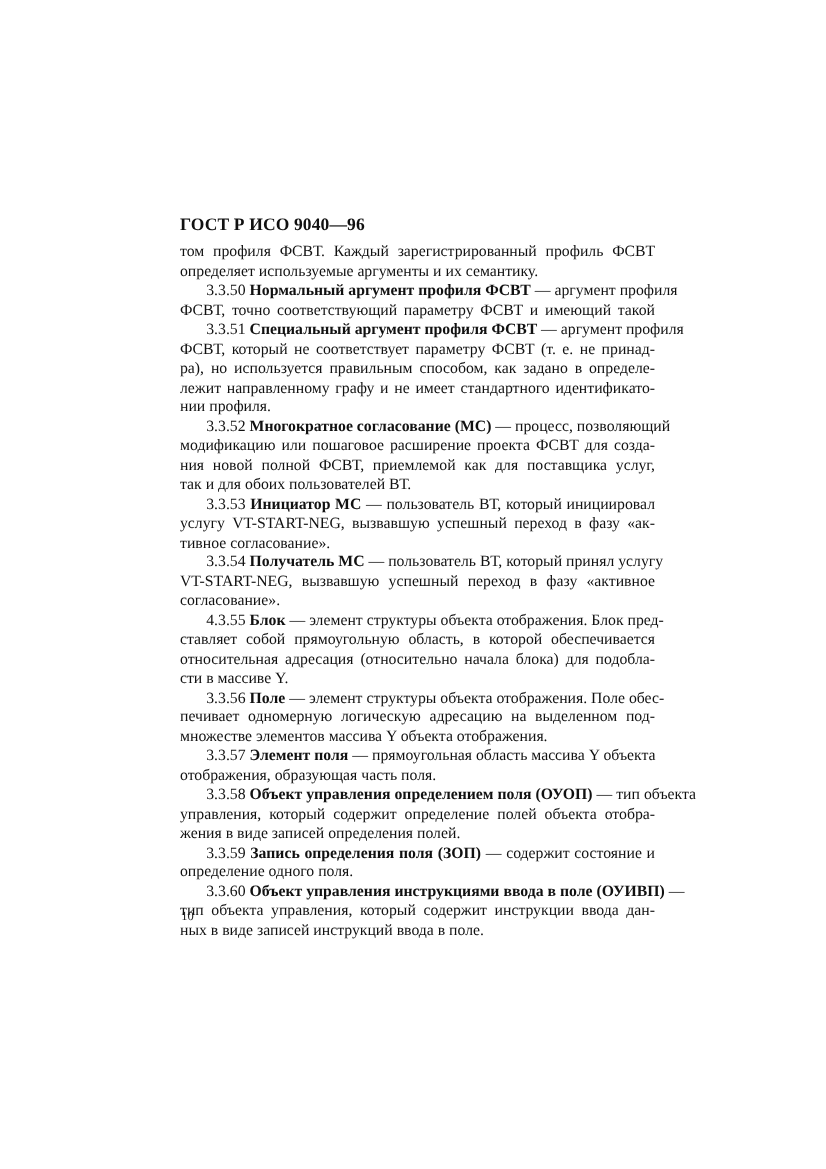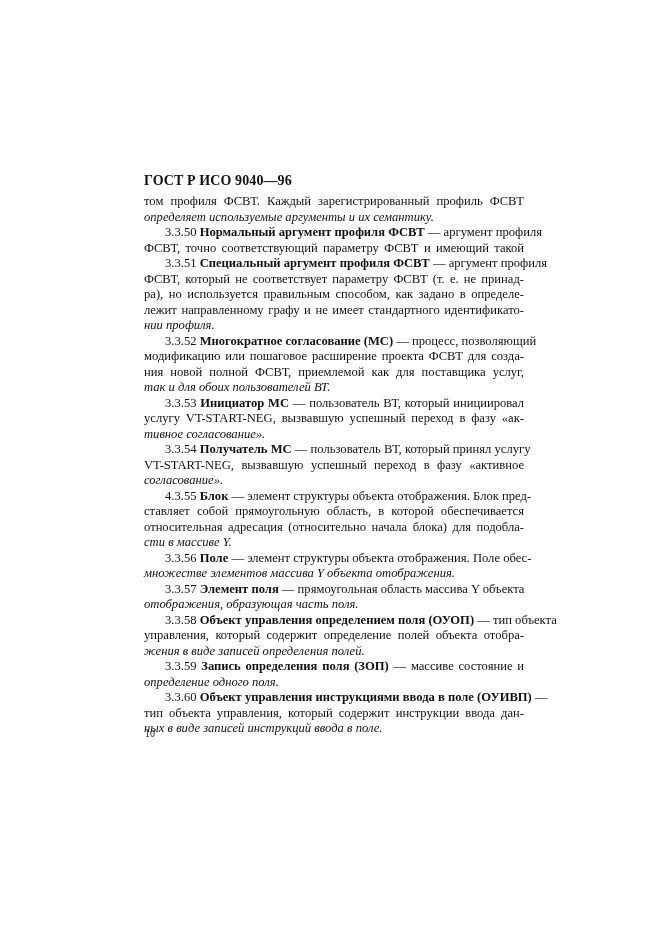--- a/index.html
+++ b/index.html
@@ -2,21 +2,21 @@
 <html><head>
 <meta charset="utf-8">
 <style>
   html, body { margin:0; padding:0; background:#ffffff; }
   body { width:661px; height:935px; position:relative; overflow:hidden;
          font-family:"Liberation Serif","DejaVu Serif",serif; color:#111; }
   .header { position:absolute; left:144px; top:173px; font-size:14px; font-weight:bold; letter-spacing:0.1px; }
   .body { position:absolute; left:144px; top:194px; width:380px; }
   .line { height:15.5px; line-height:15.5px; font-size:12.6px; white-space:nowrap;
           text-align:justify; text-align-last:justify; }
-  .line.last { text-align-last:left;font-style:italic; }
+  .line.last { text-align-last:left; }
   .line.indent { padding-left:21px; }
   b { font-weight:bold; }
   .pagenum { position:absolute; left:145px; top:728px; font-size:10px; color:#222; }
 </style>
 </head>
 <body>
 
 <div class="header">ГОСТ Р ИСО 9040—96</div>
 
 <div class="body" id="body">
@@ -52,33 +52,34 @@
       <div class="line last"><span>согласование».</span></div>
     </div>
     <div>
       <div class="line indent"><span>4.3.55 </span><b>Блок</b><span> — элемент структуры объекта отображения. Блок пред-</span></div>
       <div class="line"><span>ставляет собой прямоугольную область, в которой обеспечивается</span></div>
       <div class="line"><span>относительная адресация (относительно начала блока) для подобла-</span></div>
       <div class="line last"><span>сти в массиве Y.</span></div>
     </div>
     <div>
       <div class="line indent"><span>3.3.56 </span><b>Поле</b><span> — элемент структуры объекта отображения. Поле обес-</span></div>
+      <div class="line"><span>печивает одномерную логическую адресацию на выделенном под-</span></div>
       <div class="line last"><span>множестве элементов массива Y объекта отображения.</span></div>
     </div>
     <div>
       <div class="line indent"><span>3.3.57 </span><b>Элемент поля</b><span> — прямоугольная область массива Y объекта</span></div>
       <div class="line last"><span>отображения, образующая часть поля.</span></div>
     </div>
     <div>
       <div class="line indent"><span>3.3.58 </span><b>Объект управления определением поля (ОУОП)</b><span> — тип объекта</span></div>
       <div class="line"><span>управления, который содержит определение полей объекта отобра-</span></div>
       <div class="line last"><span>жения в виде записей определения полей.</span></div>
     </div>
     <div>
-      <div class="line indent"><span>3.3.59 </span><b>Запись определения поля (ЗОП)</b><span> — массиве состояние и</span></div>
+      <div class="line indent"><span>3.3.59 </span><b>Запись определения поля (ЗОП)</b><span> — содержит состояние и</span></div>
       <div class="line last"><span>определение одного поля.</span></div>
     </div>
     <div>
       <div class="line indent"><span>3.3.60 </span><b>Объект управления инструкциями ввода в поле (ОУИВП)</b><span> —</span></div>
       <div class="line"><span>тип объекта управления, который содержит инструкции ввода дан-</span></div>
       <div class="line last"><span>ных в виде записей инструкций ввода в поле.</span></div>
     </div>
   </div>
 
 <div class="pagenum">10</div>

